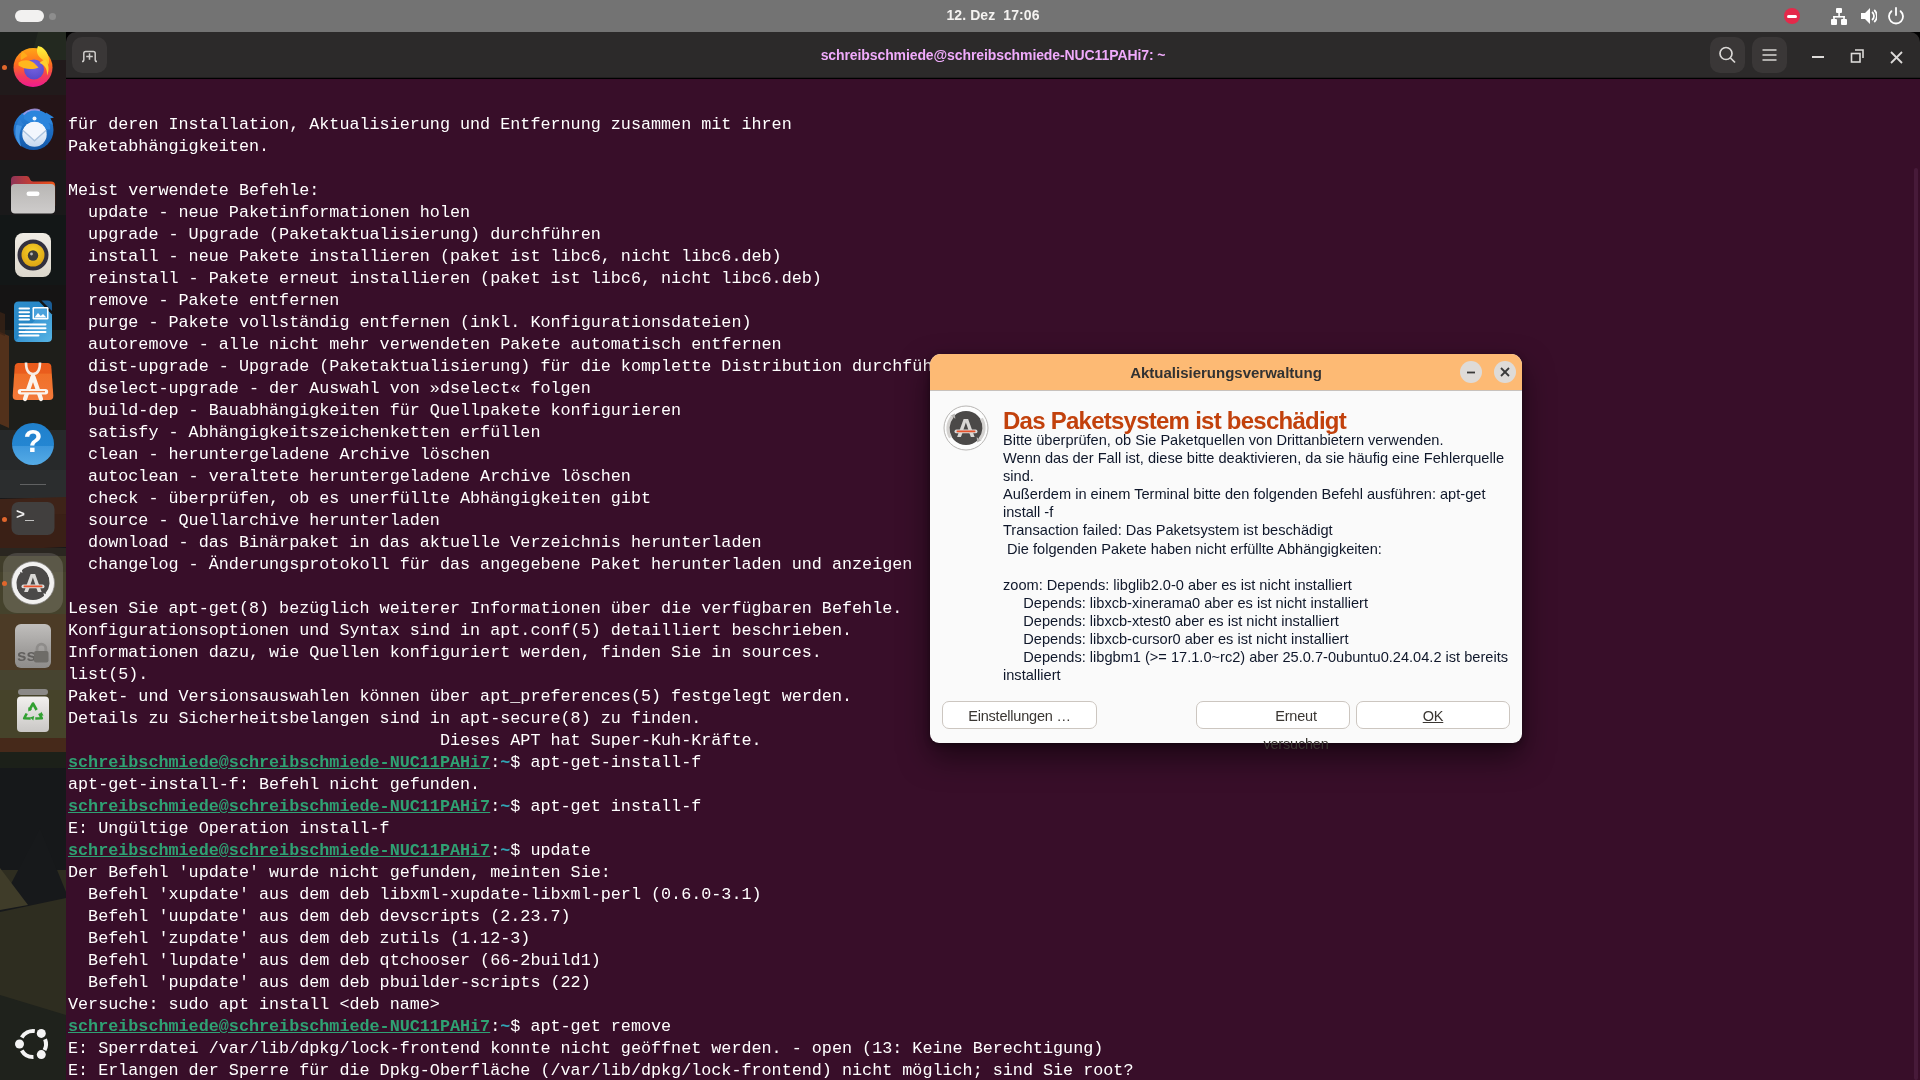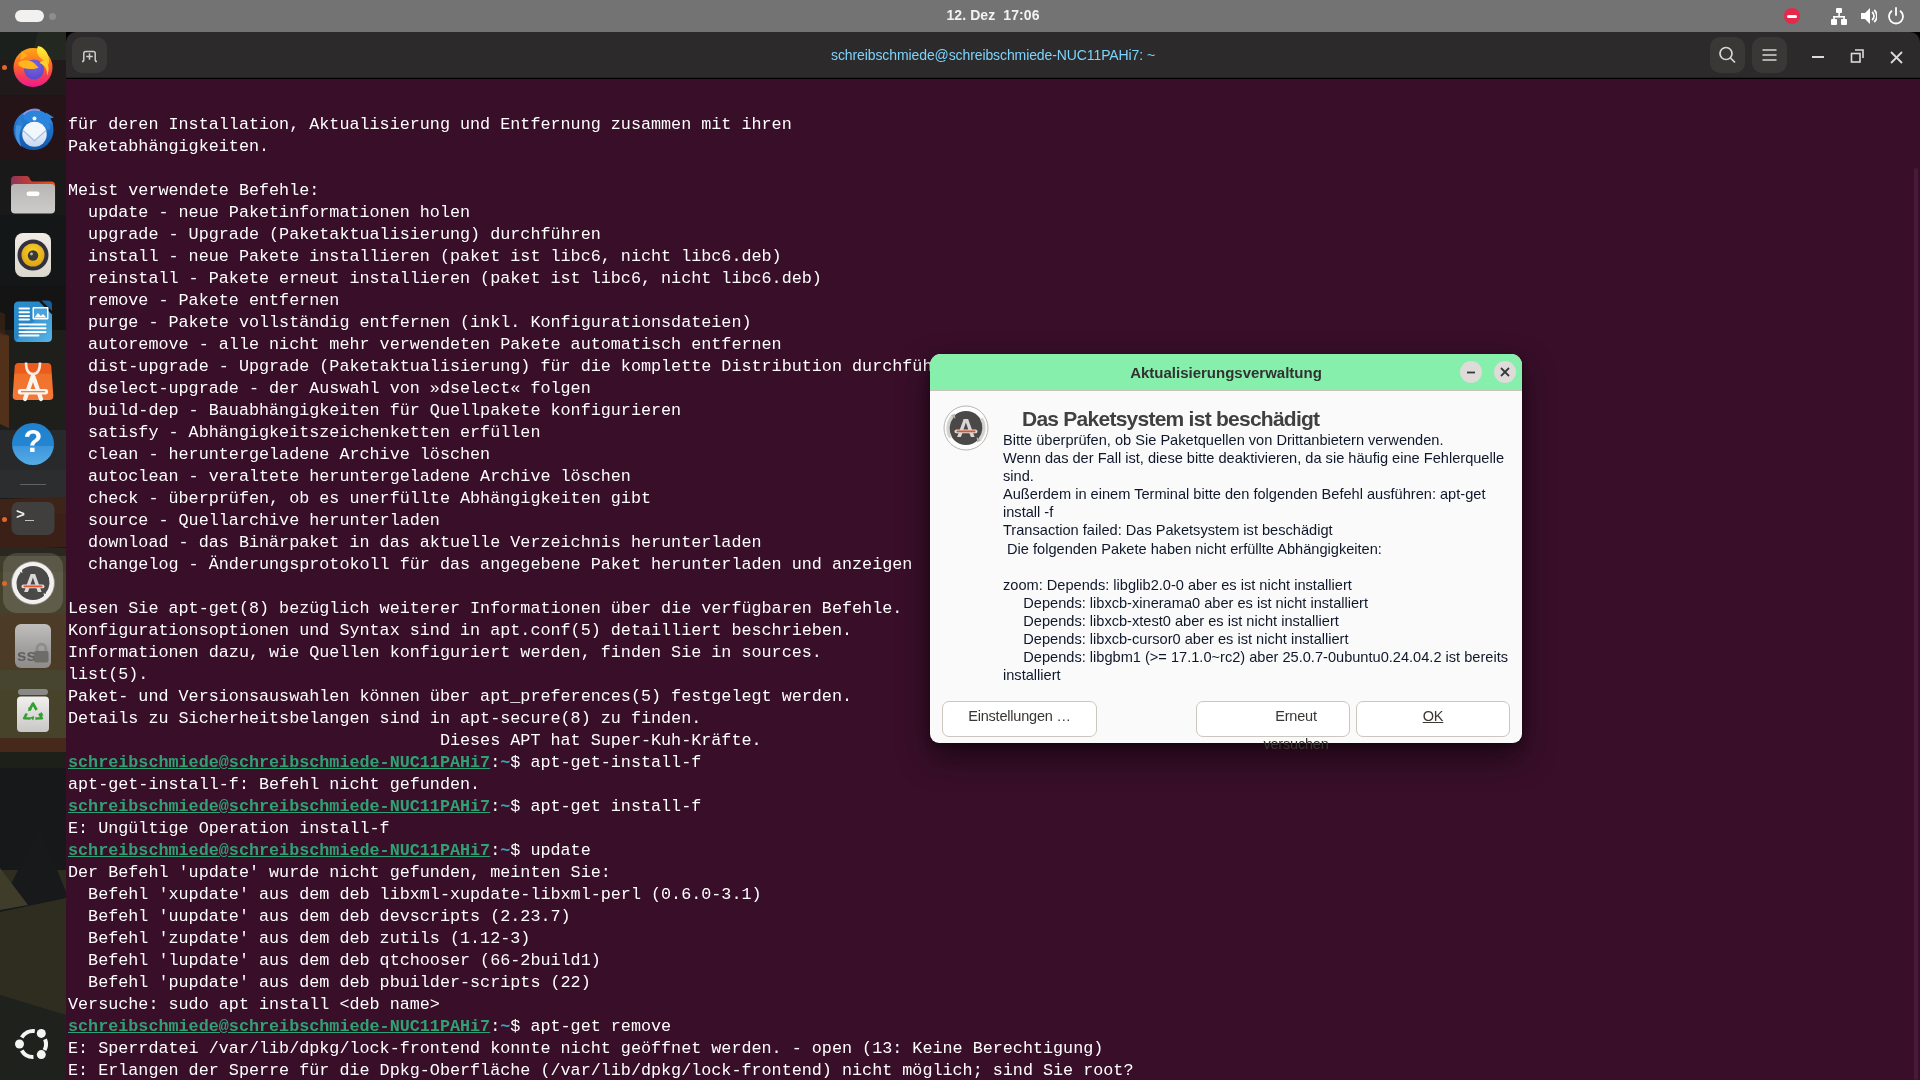--- a/index.html
+++ b/index.html
@@ -15,38 +15,38 @@
   .tb-ico { position:absolute; top:0; }
   
   #dock { position:absolute; left:0; top:32px; width:66px; height:1048px; z-index:40; background:#16181a; }
   #dockbg { position:absolute; left:0; top:0; }
   .dkico { position:absolute; left:10px; width:46px; height:46px; }
   .ind { position:absolute; left:2px; width:5px; height:5px; border-radius:50%; background:#e0662c; }
   #upd-hl { position:absolute; left:3px; top:521px; width:60px; height:60px; border-radius:14px; background:rgba(255,255,255,0.14); }
   
   #term { position:absolute; left:66px; top:32px; width:1854px; height:1048px; border-radius:10px 10px 0 0; overflow:hidden; z-index:45; }
   #term-head { position:absolute; left:0; top:0; width:100%; height:46px; background:#2c2a2a; border-bottom:1px solid #211f1f; }
-  #term-title { position:absolute; width:100%; text-align:center; top:0; height:46px; line-height:46px; color:#7dd3fc; font-size:14px; font-weight:normal; letter-spacing:-0.1px; }
+  #term-title { position:absolute; width:100%; text-align:center; top:0; height:46px; line-height:46px; color:#f0abfc; font-size:14px; font-weight:bold; letter-spacing:-0.1px; }
   .hbtn { position:absolute; top:5px; width:35px; height:36px; border-radius:10px; background:#3a3737; }
   #term-body { position:absolute; left:0; top:47px; width:100%; height:1001px; background:#380e29; }
   #term-pre { position:absolute; left:2px; top:3px; font-family:"Liberation Mono", monospace; font-size:16.75px; line-height:22px; color:#ffffff; white-space:pre;margin-top:32px; }
   .pg { color:#2fa173; font-weight:bold;text-decoration:underline; }
   .pb { color:#31a4b4; font-weight:bold; }
   #cursor { display:inline-block; width:10px; height:21.5px; border:2px solid #f7f7f7; vertical-align:-3.5px; margin-left:-4px; }
   #scrollbar { position:absolute; right:2px; top:136px; width:4px; height:912px; background:#5c2a4e; opacity:0.45; border-radius:2px; }
   
   #dlg { position:absolute; left:930px; top:354px; width:592px; height:389px; border-radius:11px 11px 9px 9px;
          background:#fafafa; box-shadow:0 14px 30px rgba(0,0,0,0.5), 0 2px 6px rgba(0,0,0,0.35); z-index:60; }
-  #dlg-head { position:absolute; left:0; top:0; width:100%; height:37px; background:#86efac; border-bottom:1px solid #c8c2bd; border-radius:11px 11px 0 0; }
+  #dlg-head { position:absolute; left:0; top:0; width:100%; height:37px; background:#fdba74; border-bottom:1px solid #c8c2bd; border-radius:11px 11px 0 0; }
   #dlg-title { position:absolute; width:100%; top:0; height:37px; line-height:37px; text-align:center; font-size:15px; font-weight:bold; color:#323232; }
   .dlg-cbtn { position:absolute; top:7px; width:22px; height:22px; border-radius:50%; background:#dedbd8; color:#333; }
   #dlg-icon { position:absolute; left:13px; top:51px; width:46px; height:46px; }
-  #dlg-h1 { position:absolute; left:73px; top:53px; font-size:21px; font-weight:bold; color:#404040; letter-spacing:-0.75px;margin-left:19px; }
+  #dlg-h1 { position:absolute; left:73px; top:53px; font-size:24px; font-weight:bold; color:#c2410c; letter-spacing:-0.75px; }
   #dlg-txt { position:absolute; left:73px; top:77px; width:518px; font-size:14.6px; line-height:18.1px; color:#0f172a; letter-spacing:0px; }
-  .btn { position:absolute; top:347px; height:36px; border:1px solid #ccc6c0; border-radius:7px; background:#ffffff; font-size:14.5px; color:#3a3632; text-align:center; line-height:28px; letter-spacing:-0.2px; }
+  .btn { position:absolute; top:347px; height:28px; border:1px solid #ccc6c0; border-radius:7px; background:#ffffff; font-size:14.5px; color:#3a3632; text-align:center; line-height:28px; letter-spacing:-0.2px; }
 </style>
 </head>
 <body>
 
   <div id="topbar">
     <div id="ws-pill"></div>
     <div id="ws-dot"></div>
     <div id="clock">12. Dez&nbsp; 17:06</div>
     <div id="rec"></div>
     <svg class="tb-ico" style="left:1830px" width="18" height="32" viewBox="0 0 18 32">

